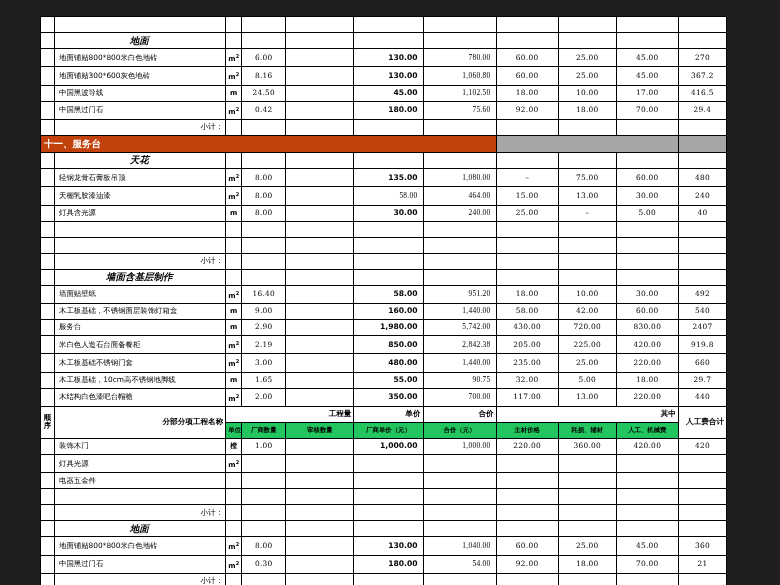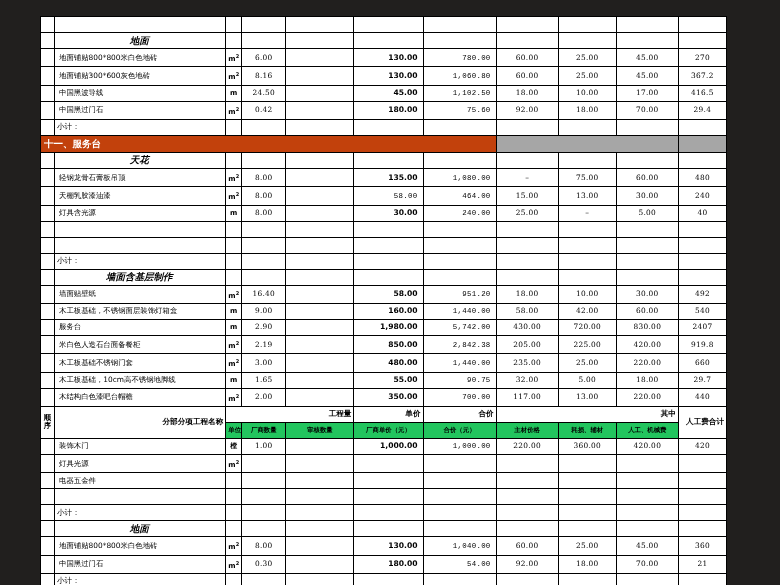--- a/index.html
+++ b/index.html
@@ -36,29 +36,29 @@
   .c3{width:44px;}   
   .c4{width:68px;}   
   .c5{width:69px;}   
   .c6{width:73px;}   
   .c7{width:62px;}   
   .c8{width:58px;}   
   .c9{width:62px;}   
   .c10{width:48px;}  
 
   .num{text-align:right;padding-right:5px;font-size:7.4px;
-       font-family:Liberation Mono, monospace;letter-spacing:.3px;}
+       font-family:Liberation Serif, serif;letter-spacing:.3px;}
   .numc{text-align:center;font-size:7.4px;
        font-family:"DejaVu Serif","Liberation Serif",serif;letter-spacing:.3px;}
   .numb{text-align:right;padding-right:5px;font-weight:bold;font-size:7.6px;}
   .name{text-align:left;padding-left:4px;font-size:7.4px;}
   .unit{text-align:center;font-size:7px;font-weight:bold;}
   .sub{text-align:center;font-weight:bold;font-style:italic;font-size:9.5px;
        padding-left:0;}
-  .subtotal{text-align:left;font-size:7.6px;}
+  .subtotal{text-align:right;font-size:7.6px;}
   .sect{
     background:#c2410c;color:#fff;font-weight:bold;font-size:9.5px;
     text-align:left;padding-left:3px;height:16px;
   }
   .sect-blank{background:#a6a6a6;}
   .hdr{
     text-align:right;font-weight:bold;font-size:7.6px;background:#fff;
   }
   .hdr-sm{text-align:center;font-weight:bold;font-size:6.4px;background:#22c55e;}
   .hdr-v{text-align:center;font-weight:bold;font-size:7.4px;

